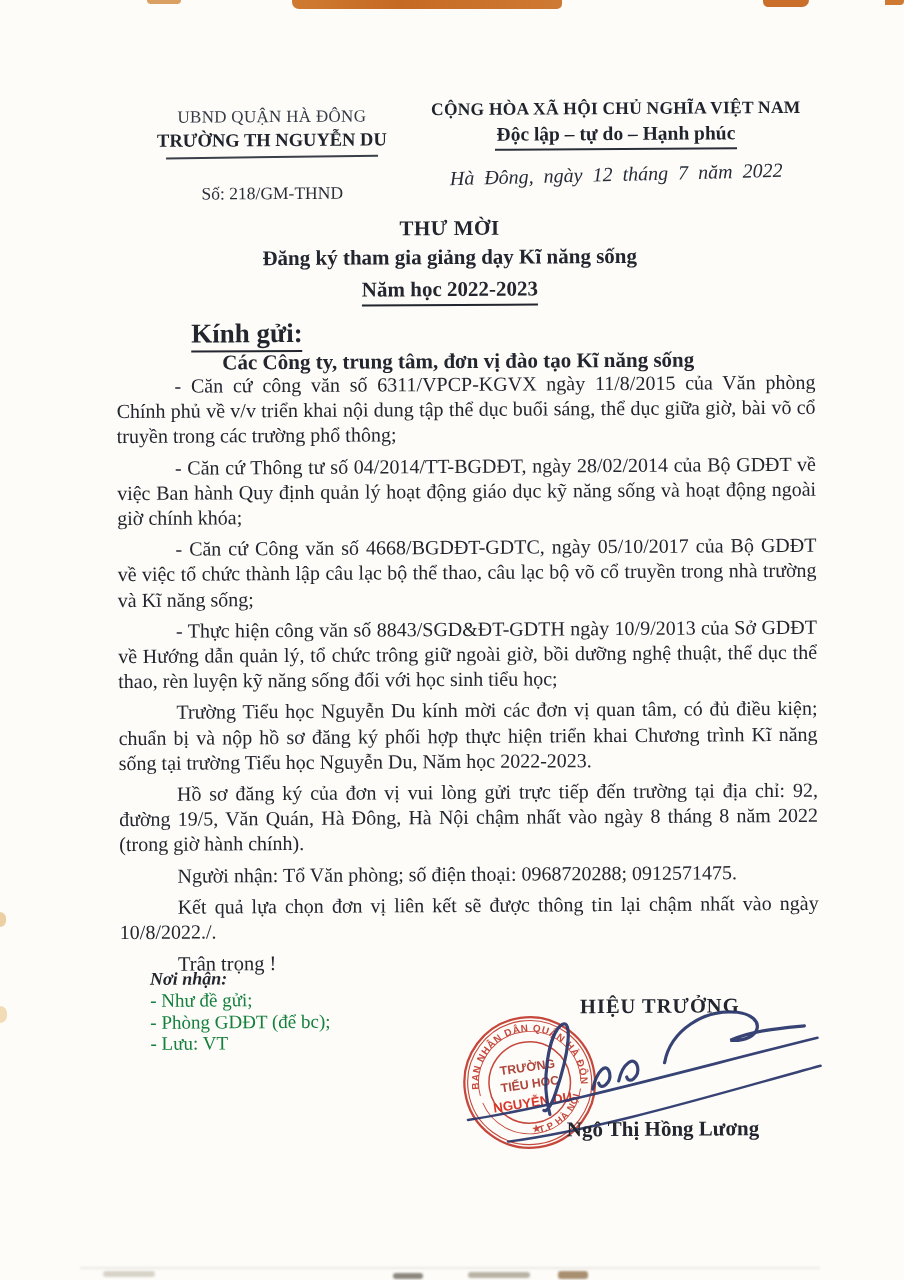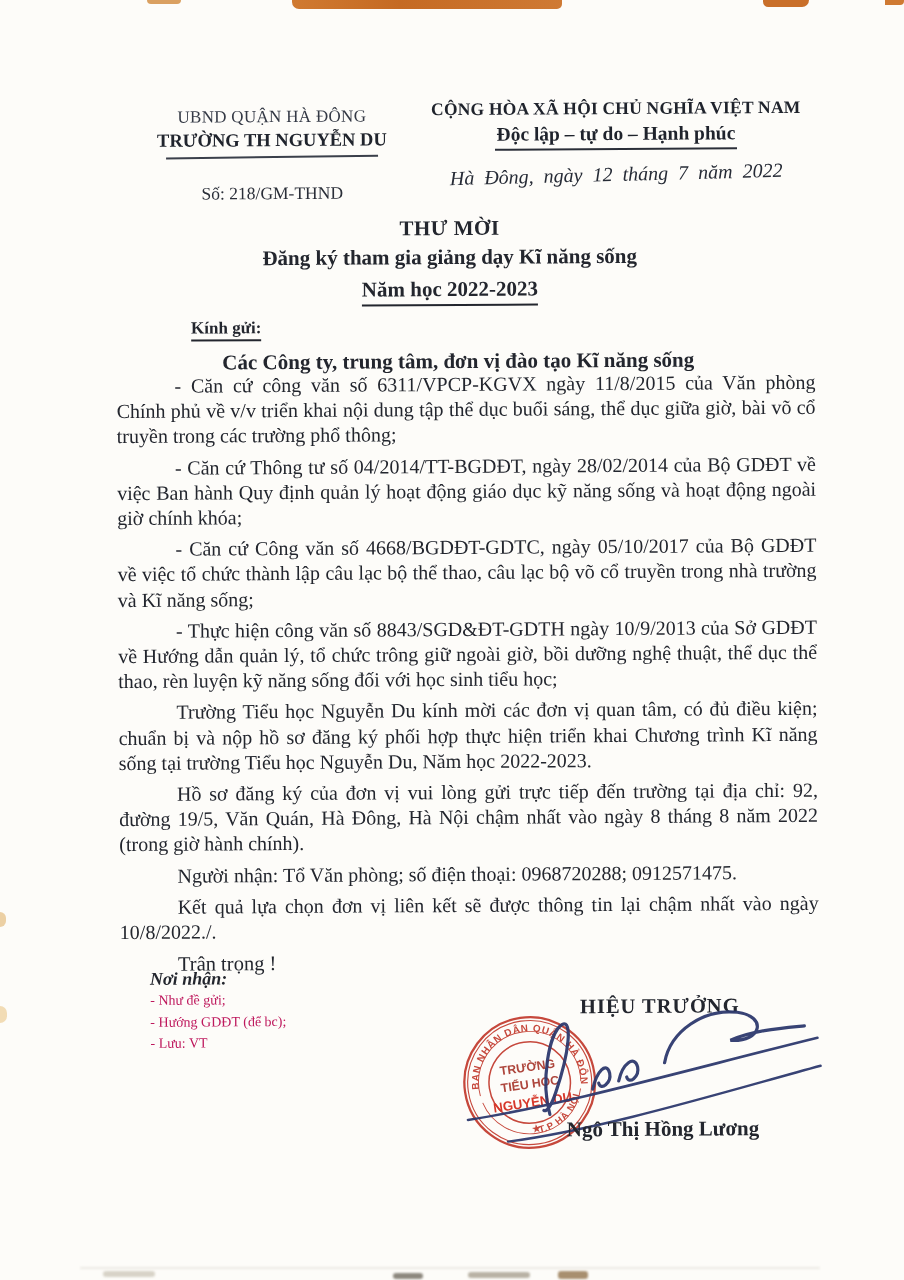--- a/index.html
+++ b/index.html
@@ -41,32 +41,32 @@
   .hr-2 { display: inline-block; font-size: 19.5px; font-weight: bold; color: #1f232c; border-bottom: 2px solid #2a2e38; padding: 2px 2px 3px; margin-top: 2px; }
   .hr-3 { font-size: 20px; font-style: italic; margin-top: 13px; color: #262b36; transform: rotate(-1.1deg); word-spacing: 5px; }
 
   
   .title-block { position: absolute; left: 0; top: 216px; width: 904px; text-align: center; }
   .t-1 { font-size: 21px; font-weight: bold; letter-spacing: .5px; }
   .t-2 { font-size: 21px; font-weight: bold; margin-top: 4px; }
   .t-3 { display: inline-block; font-size: 21px; font-weight: bold; border-bottom: 2.5px solid #23262e; padding-bottom: 2px; margin-top: 7px; }
 
   .salutation { position: absolute; left: 193px; top: 317px; }
-  .salutation span { display: inline-block; font-size: 17px; font-weight: bold; border-bottom: 2px solid #23262e; padding-bottom: 1px; }
+  .salutation span { display: inline-block; font-size: 27px; font-weight: bold; border-bottom: 2px solid #23262e; padding-bottom: 1px; }
   .recipient-line { position: absolute; left: 0; top: 349px; width: 920px; text-align: center; font-size: 21px; font-weight: bold; }
 
   
   .body-block { position: absolute; left: 118px; top: 372px; width: 699px; }
   .body-block p { font-size: 20px; line-height: 25.2px; text-align: justify; text-indent: 58px; margin-bottom: 6px; color: #23262e; }
   .closing { font-size: 20.5px; margin-top: 8px; text-indent: 58px; }
 
   
   .footer-left { position: absolute; left: 148px; top: 967px; }
   .fl-label { font-size: 18px; font-weight: bold; font-style: italic; }
-  .fl-item { font-size: 14px; line-height: 21.5px; color: #be185d; }
+  .fl-item { font-size: 19px; line-height: 21.5px; color: #15803d; }
 
   .signer-title { position: absolute; left: 540px; top: 996px; width: 235px; text-align: center; font-size: 20.5px; font-weight: bold; letter-spacing: 1px; white-space: nowrap; }
   .signer-name  { position: absolute; left: 520px; top: 1118px; width: 280px; text-align: center; font-size: 21px; font-weight: bold; z-index: 6; }
 
   .stamp { position: absolute; left: 456px; top: 1012px; width: 142px; height: 142px; z-index: 3; opacity: .93; }
   .signature { position: absolute; left: 450px; top: 998px; width: 380px; height: 150px; z-index: 5; }
 </style>
 </head>
 <body>
 
@@ -116,21 +116,21 @@
     <p>Trường Tiểu học Nguyễn Du kính mời các đơn vị quan tâm, có đủ điều kiện; chuẩn bị và nộp hồ sơ đăng ký phối hợp thực hiện triển khai Chương trình Kĩ năng sống tại trường Tiểu học Nguyễn Du, Năm học 2022-2023.</p>
     <p>Hồ sơ đăng ký của đơn vị vui lòng gửi trực tiếp đến trường tại địa chỉ: 92, đường 19/5, Văn Quán, Hà Đông, Hà Nội chậm nhất vào ngày 8 tháng 8 năm 2022 (trong giờ hành chính).</p>
     <p>Người nhận: Tổ Văn phòng; số điện thoại: 0968720288; 0912571475.</p>
     <p>Kết quả lựa chọn đơn vị liên kết sẽ được thông tin lại chậm nhất vào ngày 10/8/2022./.</p>
     <div class="closing">Trân trọng !</div>
   </div>
 
   <div class="footer-left">
     <div class="fl-label">Nơi nhận:</div>
     <div class="fl-item">- Như đề gửi;</div>
-    <div class="fl-item">- Hướng GDĐT (để bc);</div>
+    <div class="fl-item">- Phòng GDĐT (để bc);</div>
     <div class="fl-item">- Lưu: VT</div>
   </div>
 
   <div class="signer-title">HIỆU TRƯỞNG</div>
 
   <div class="stamp">
     <svg width="142" height="142" viewBox="0 0 150 150">
       <g transform="rotate(-8 75 75)" fill="none" stroke="#c23b2e">
         <circle cx="75" cy="75" r="69" stroke-width="2.4"></circle>
         <circle cx="75" cy="75" r="65.5" stroke-width="1.2"></circle>

